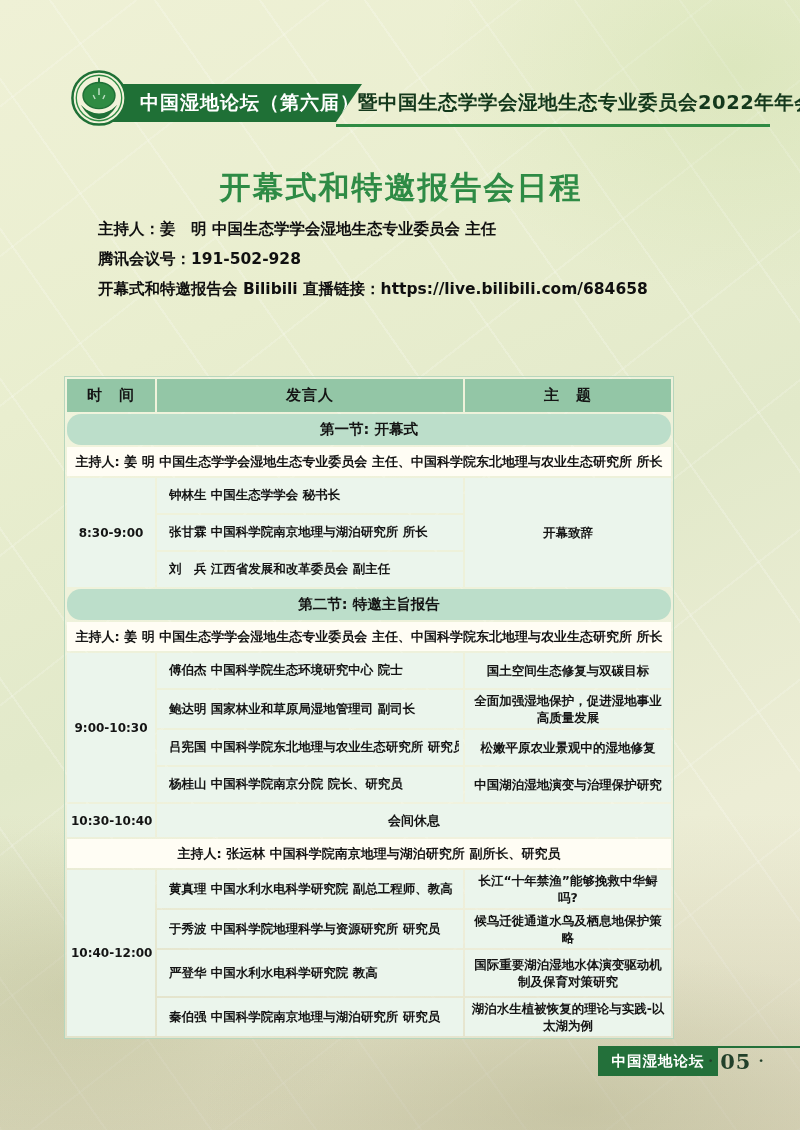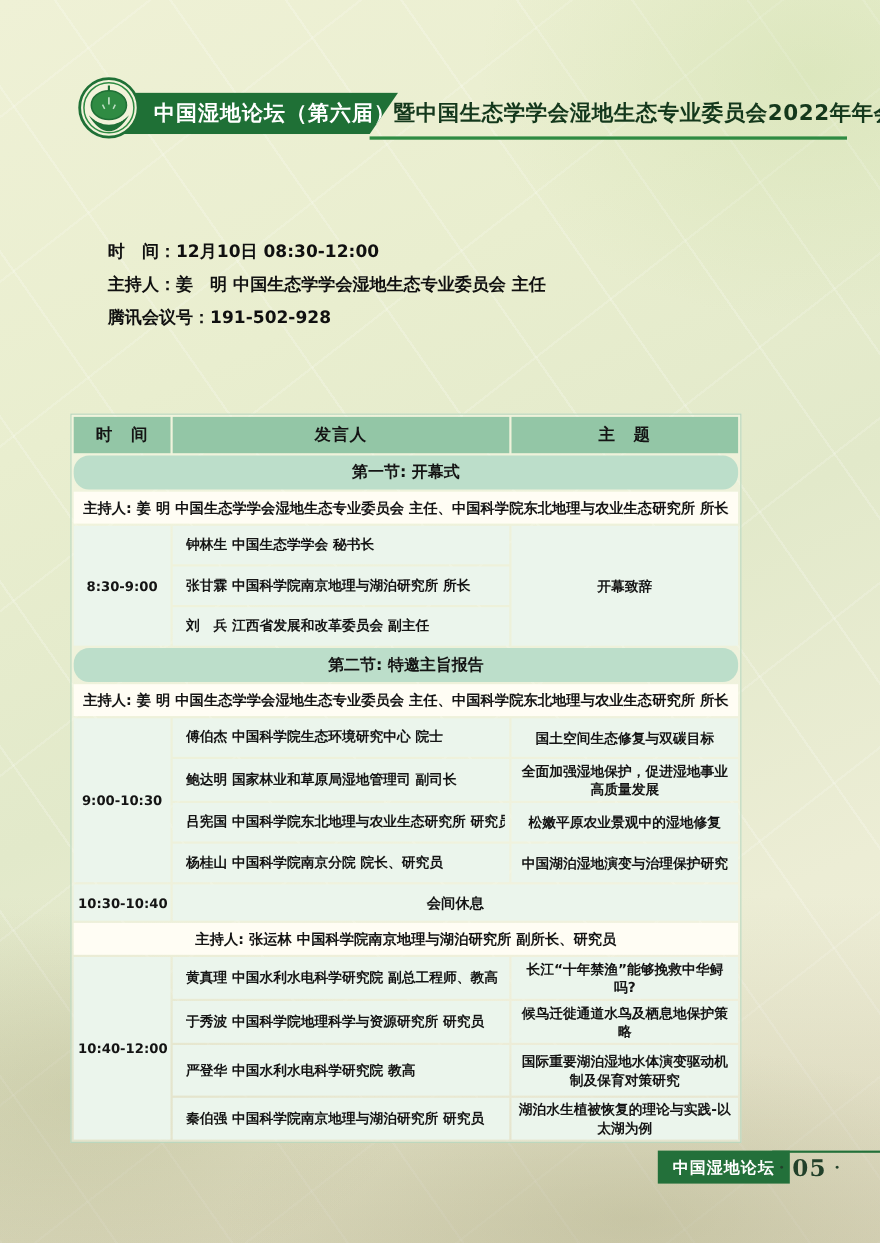--- a/index.html
+++ b/index.html
@@ -84,25 +84,26 @@
       <path d="M11 37 Q20 46 30 46 Q40 46 49 37 Q40 52 30 52 Q20 52 11 37 Z" fill="#1f7036"></path>
       <path d="M17 41 Q30 48 43 41" fill="none" stroke="#f2f3da" stroke-width="1.4"></path>
     </svg>
   </div>
   <div class="band">
     <span class="band-title">中国湿地论坛（第六届）</span>
   </div>
   <div class="subtitle">暨中国生态学学会湿地生态专业委员会2022年年会</div>
   <div class="subtitle-rule"></div>
 
+  <div class="page-title">开幕式和特邀报告会日程</div>
 
   <div class="info">
-    <div><span>时　间：</span><span>12月10日  08:30-12:00</span></div>
     <div><span>主持人：</span><span>姜　明  中国生态学学会湿地生态专业委员会 主任</span></div>
     <div><span>腾讯会议号：</span><span>191-502-928</span></div>
+    <div><span>开幕式和特邀报告会 Bilibili 直播链接：</span><span>https://live.bilibili.com/684658</span></div>
   </div>
 
   <table class="schedule">
     <colgroup>
         <col class="c-time">
         <col class="c-speaker">
         <col class="c-topic">
       </colgroup>
     <thead>
       <tr>

